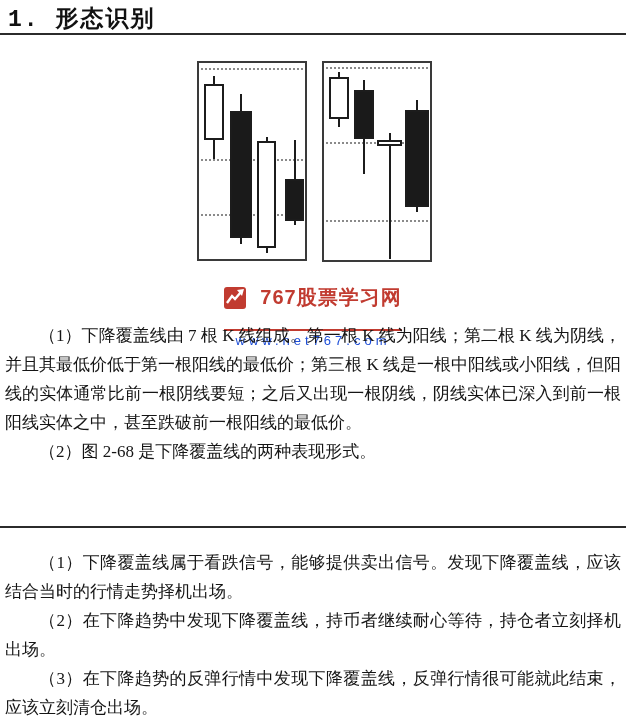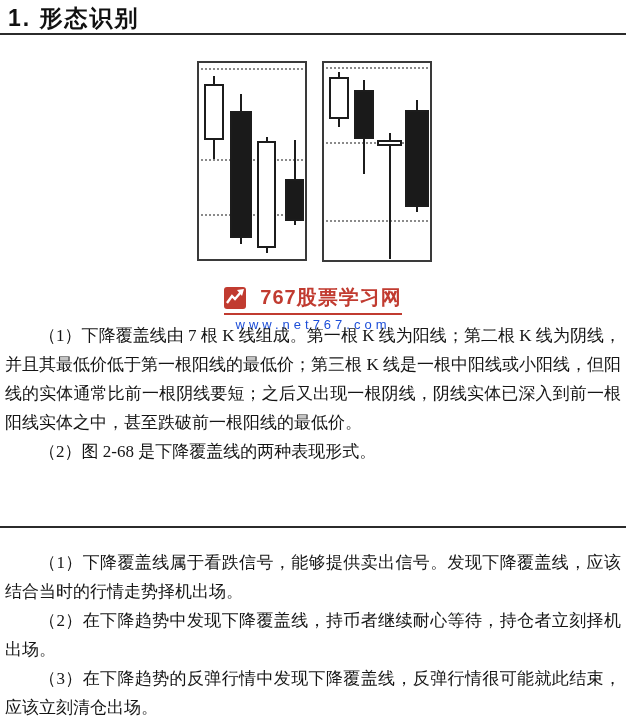--- a/index.html
+++ b/index.html
@@ -1,37 +1,37 @@
 <!DOCTYPE html>
 <html><head>
 <meta charset="utf-8">
 <style>
   html,body{margin:0;padding:0;background:#ffffff;}
   #page{position:relative;width:626px;height:725px;background:#ffffff;overflow:hidden;
         font-family:"Liberation Serif","DejaVu Serif",serif;color:#151515;}
 
   .heading{position:absolute;left:8px;margin:0;
-           font-family:Liberation Sans, sans-serif;
+           font-family:Liberation Mono, monospace;
            font-weight:700;font-size:23px;color:#111;letter-spacing:2px;white-space:nowrap;}
   .rule{position:absolute;left:0;width:626px;height:2px;background:#2b2b2b;}
 
   
   .panel{position:absolute;background:#fff;border:2px solid #3a3a3a;box-sizing:border-box;}
   .dotline{position:absolute;left:2px;right:2px;height:0;border-top:2px dotted #8a8a8a;}
   .wick{position:absolute;width:2px;background:#1c1c1c;}
   .candle-body{position:absolute;border:2px solid #1c1c1c;box-sizing:border-box;}
 
   .fig-caption{position:absolute;left:197px;top:267px;width:235px;margin:0;text-align:center;
                font-family:"Liberation Sans","DejaVu Sans",sans-serif;
                font-weight:700;font-size:15px;color:#111;}
 
   
   .watermark{position:absolute;left:0;top:284px;width:626px;display:flex;
              flex-direction:column;align-items:center;}
-  .wm-row{display:flex;align-items:center;gap:14px;padding-bottom:2px;border-bottom:2px solid #c13b30;}
+  .wm-row{display:flex;align-items:center;gap:14px;padding-bottom:18px;border-bottom:2px solid #c13b30;}
   .wm-title{font-family:"Liberation Sans","DejaVu Sans",sans-serif;font-weight:800;
             font-size:20px;color:#c13b30;letter-spacing:1px;white-space:nowrap;}
   .wm-url{margin-top:2px;font-family:"Liberation Sans","DejaVu Sans",sans-serif;
           font-size:13px;color:#9a9a9a;letter-spacing:4px;}
 
   .para-block{position:absolute;left:5px;width:616px;}
   .para-block p{margin:0;text-indent:2em;font-size:17px;line-height:29px;
                 text-align:justify;color:#151515;}
 </style>
 </head>

